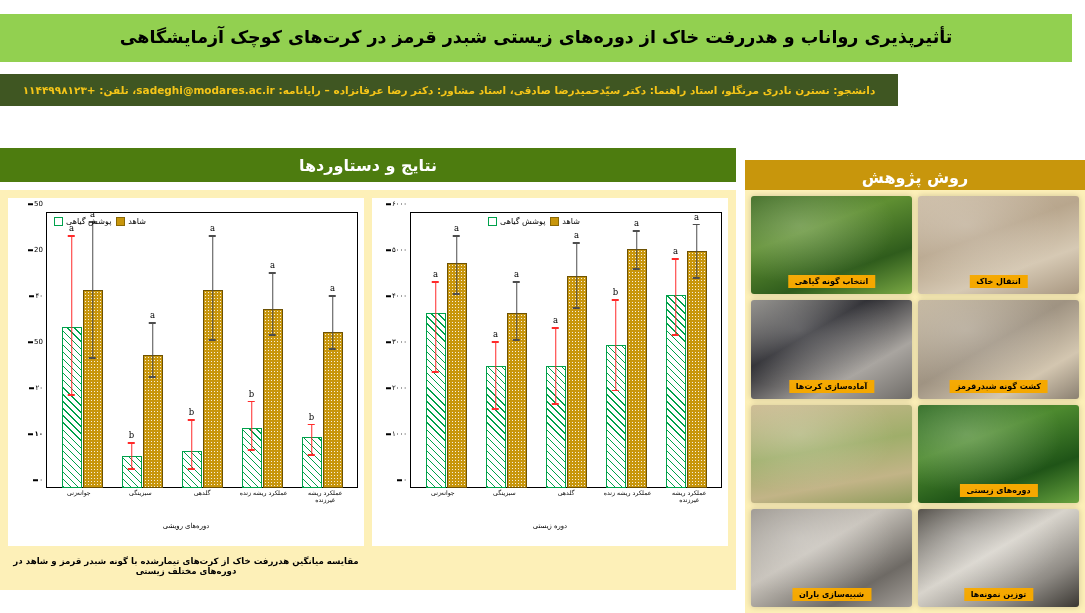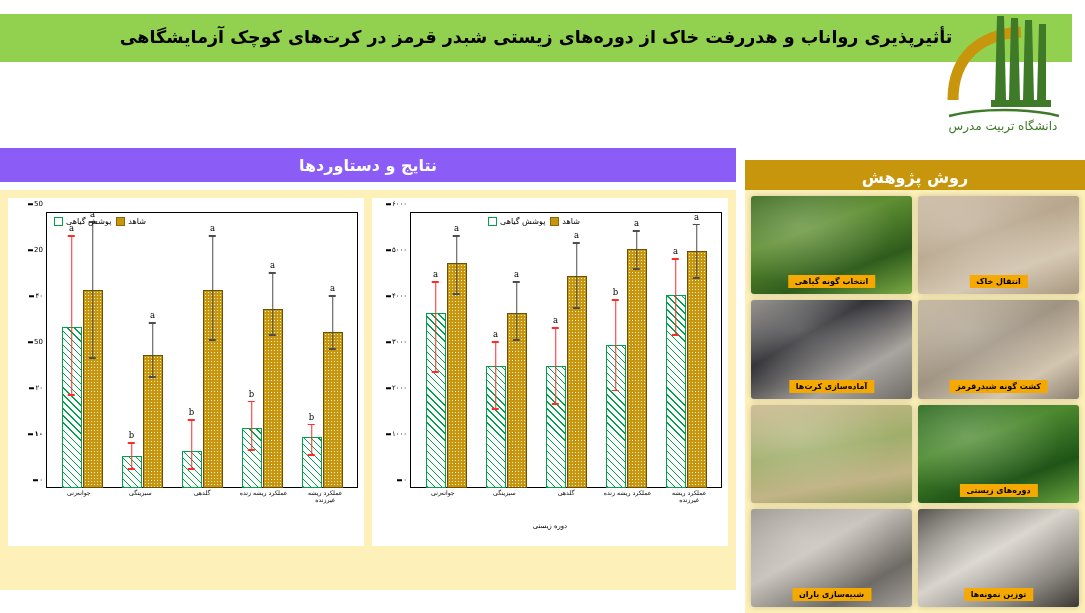--- a/index.html
+++ b/index.html
@@ -33,21 +33,21 @@
   .author-bar .a {
     font-size:10.5px; font-weight:bold; color:#f5c518;
     direction:rtl; text-align:center; white-space:nowrap;
   }
 
   .logo { position:absolute; right:10px; top:4px; width:150px; height:132px; }
 
   
   .bar-results {
     position:absolute; left:0; top:148px; width:736px; height:34px;
-    background:#8b5cf6; display:flex; align-items:center; justify-content:center;
+    background:#4d7c0f; display:flex; align-items:center; justify-content:center;
   }
   .bar-method {
     position:absolute; left:745px; top:160px; width:340px; height:34px;
     background:#c8960c; display:flex; align-items:center; justify-content:center;
   }
   .bar-label { font-size:16px; font-weight:bold; color:#ffffff; direction:rtl; }
 
   
   .results-panel {
     position:absolute; left:0; top:190px; width:736px; height:400px;
@@ -180,35 +180,24 @@
     background:radial-gradient(ellipse at 30% 30%, rgba(255,255,255,.22), transparent 60%);
   }
 </style>
 </head>
 <body>
 
 <div class="header">
   <div class="title-bar">
     <div class="t">تأثیرپذیری رواناب و هدررفت خاک از دوره‌های زیستی شبدر قرمز در کرت‌های کوچک آزمایشگاهی</div>
   </div>
-
-  <div class="logo">
-    <svg viewBox="0 0 150 132" width="150" height="132" aria-hidden="true">
-      <path d="M28 96 C28 52, 56 30, 96 28" stroke="#c8960c" stroke-width="11" fill="none"></path>
-      <g fill="#3f7a29">
-        <path d="M72 12 L79 12 L81 96 L70 96 Z"></path>
-        <path d="M86 14 L93 14 L95 96 L84 96 Z"></path>
-        <path d="M100 16 L107 16 L109 96 L98 96 Z"></path>
-        <path d="M114 20 L121 20 L121 96 L112 96 Z"></path>
-      </g>
-      <rect x="66" y="96" width="60" height="7" fill="#3f7a29"></rect>
-      <path d="M24 112 C54 104, 104 104, 134 112" stroke="#3f7a29" stroke-width="2.4" fill="none"></path>
-      <text x="78" y="126" font-size="12" fill="#3f7a29" text-anchor="middle" font-family="DejaVu Sans, sans-serif" direction="rtl">دانشگاه تربیت مدرس</text>
-    </svg>
+  <div class="author-bar">
+    <div class="a">دانشجو: نسترن نادری مرنگلو، استاد راهنما: دکتر سیّدحمیدرضا صادقی، استاد مشاور: دکتر رضا عرفانزاده – رایانامه: sadeghi@modares.ac.ir، تلفن: +۱۱۴۴۹۹۸۱۲۳</div>
   </div>
+
 </div>
 
 <div class="bar-results">
   <span class="bar-label">نتایج و دستاوردها</span>
 </div>
 <div class="bar-method">
   <span class="bar-label">روش پژوهش</span>
 </div>
 
 <div class="results-panel">
@@ -300,21 +289,23 @@
               </div>
             </div>
           </div>
           <div class="xlabels">
             <div class="xlab">جوانه‌زنی</div>
             <div class="xlab">سبزینگی</div>
             <div class="xlab">گلدهی</div>
             <div class="xlab">عملکرد ریشه زنده</div>
             <div class="xlab">عملکرد ریشه غیرزنده</div>
           </div>
+          <div class="xtitle">دوره‌های رویشی</div>
         </div>
+        <div class="caption">مقایسه میانگین هدررفت خاک از کرت‌های تیمارشده با گونه شبدر قرمز و شاهد در دوره‌های مختلف زیستی</div>
       </div>
       <div class="chart-block">
         <div class="plot-card">
           <div class="ytitle">میانگین حجم رواناب (سانتی‌متر مکعب)</div>
           <div class="ytick-wrap">
             <div class="ytick" style="bottom: 0px;">۰</div>
             <div class="ytick" style="bottom: 46px;">۱۰۰۰</div>
             <div class="ytick" style="bottom: 92px;">۲۰۰۰</div>
             <div class="ytick" style="bottom: 138px;">۳۰۰۰</div>
             <div class="ytick" style="bottom: 184px;">۴۰۰۰</div>

